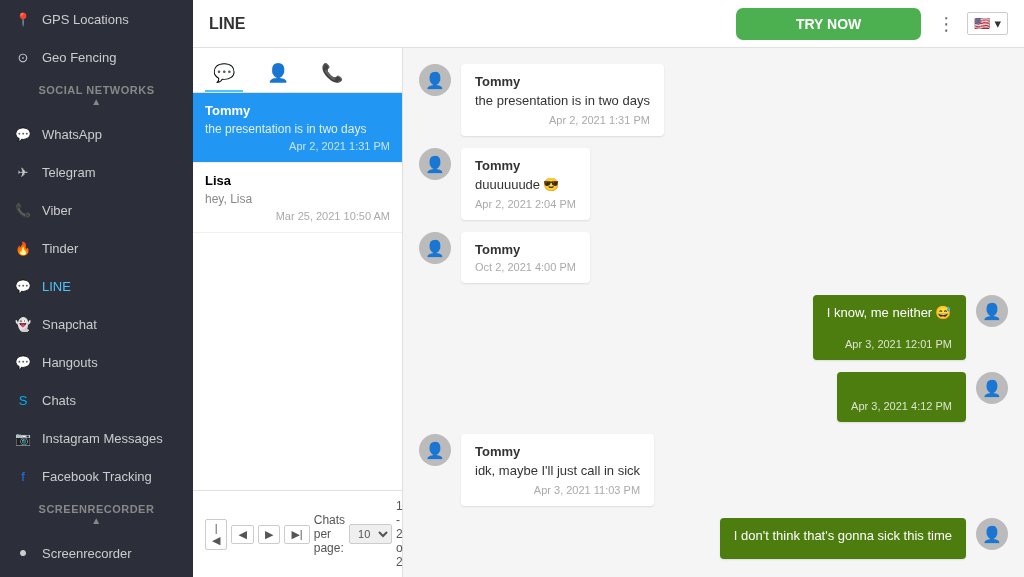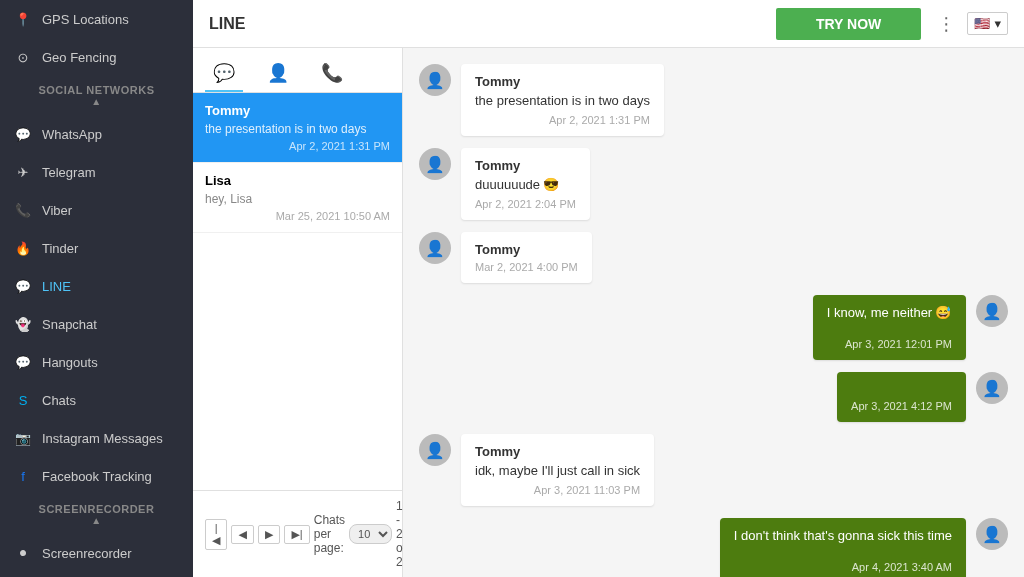--- a/index.html
+++ b/index.html
@@ -62,25 +62,25 @@
     .topbar-title {
       font-size: 16px;
       font-weight: bold;
       color: #333;
       flex: 1;
     }
     .topbar-try-now {
       background: #4caf50;
       color: white;
       border: none;
-      padding: 8px 40px;
+      padding: 8px 60px;
       font-size: 14px;
       font-weight: bold;
       cursor: pointer;
-      border-radius: 2px;
+      border-radius: 7px;
     }
     .topbar-actions {
       display: flex;
       align-items: center;
       gap: 12px;
       margin-left: 16px;
     }
     .topbar-dots { color: #666; font-size: 18px; cursor: pointer; }
     .flag-btn {
       display: flex;
@@ -155,21 +155,21 @@
       border: 1px solid #ccc;
       background: #fff;
       padding: 2px 6px;
       cursor: pointer;
       border-radius: 2px;
       font-size: 11px;
       color: #555;
     }
     .per-page-select {
       border: 1px solid #ccc;
-      border-radius: 8px;
+      border-radius: 2px;
       padding: 2px 4px;
       font-size: 11px;
       color: #555;
     }
 
     
     .messages-panel {
       flex: 1;
       display: flex;
       flex-direction: column;
@@ -371,21 +371,21 @@
           <div class="msg-sender">Tommy</div>
           <div class="msg-text">duuuuuude 😎</div>
           <div class="msg-time">Apr 2, 2021 2:04 PM</div>
         </div>
       </div>
 
       <div class="msg-row">
         <div class="msg-avatar">👤</div>
         <div class="msg-bubble">
           <div class="msg-sender">Tommy</div>
-          <div class="msg-time">Mar 2, 2021 4:00 PM</div>
+          <div class="msg-time">Oct 2, 2021 4:00 PM</div>
         </div>
       </div>
 
       <div class="msg-row outgoing">
         <div class="msg-avatar">👤</div>
         <div class="msg-bubble">
           <div class="msg-text">I know, me neither 😅</div>
           <div class="msg-time">Apr 3, 2021 12:01 PM</div>
         </div>
       </div>
@@ -403,18 +403,17 @@
           <div class="msg-sender">Tommy</div>
           <div class="msg-text">idk, maybe I'll just call in sick</div>
           <div class="msg-time">Apr 3, 2021 11:03 PM</div>
         </div>
       </div>
 
       <div class="msg-row outgoing">
         <div class="msg-avatar">👤</div>
         <div class="msg-bubble">
           <div class="msg-text">I don't think that's gonna sick this time</div>
-          <div class="msg-time">Apr 4, 2021 3:40 AM</div>
         </div>
       </div>
     </div>
   </div>
 </div>
 
 </body></html>

